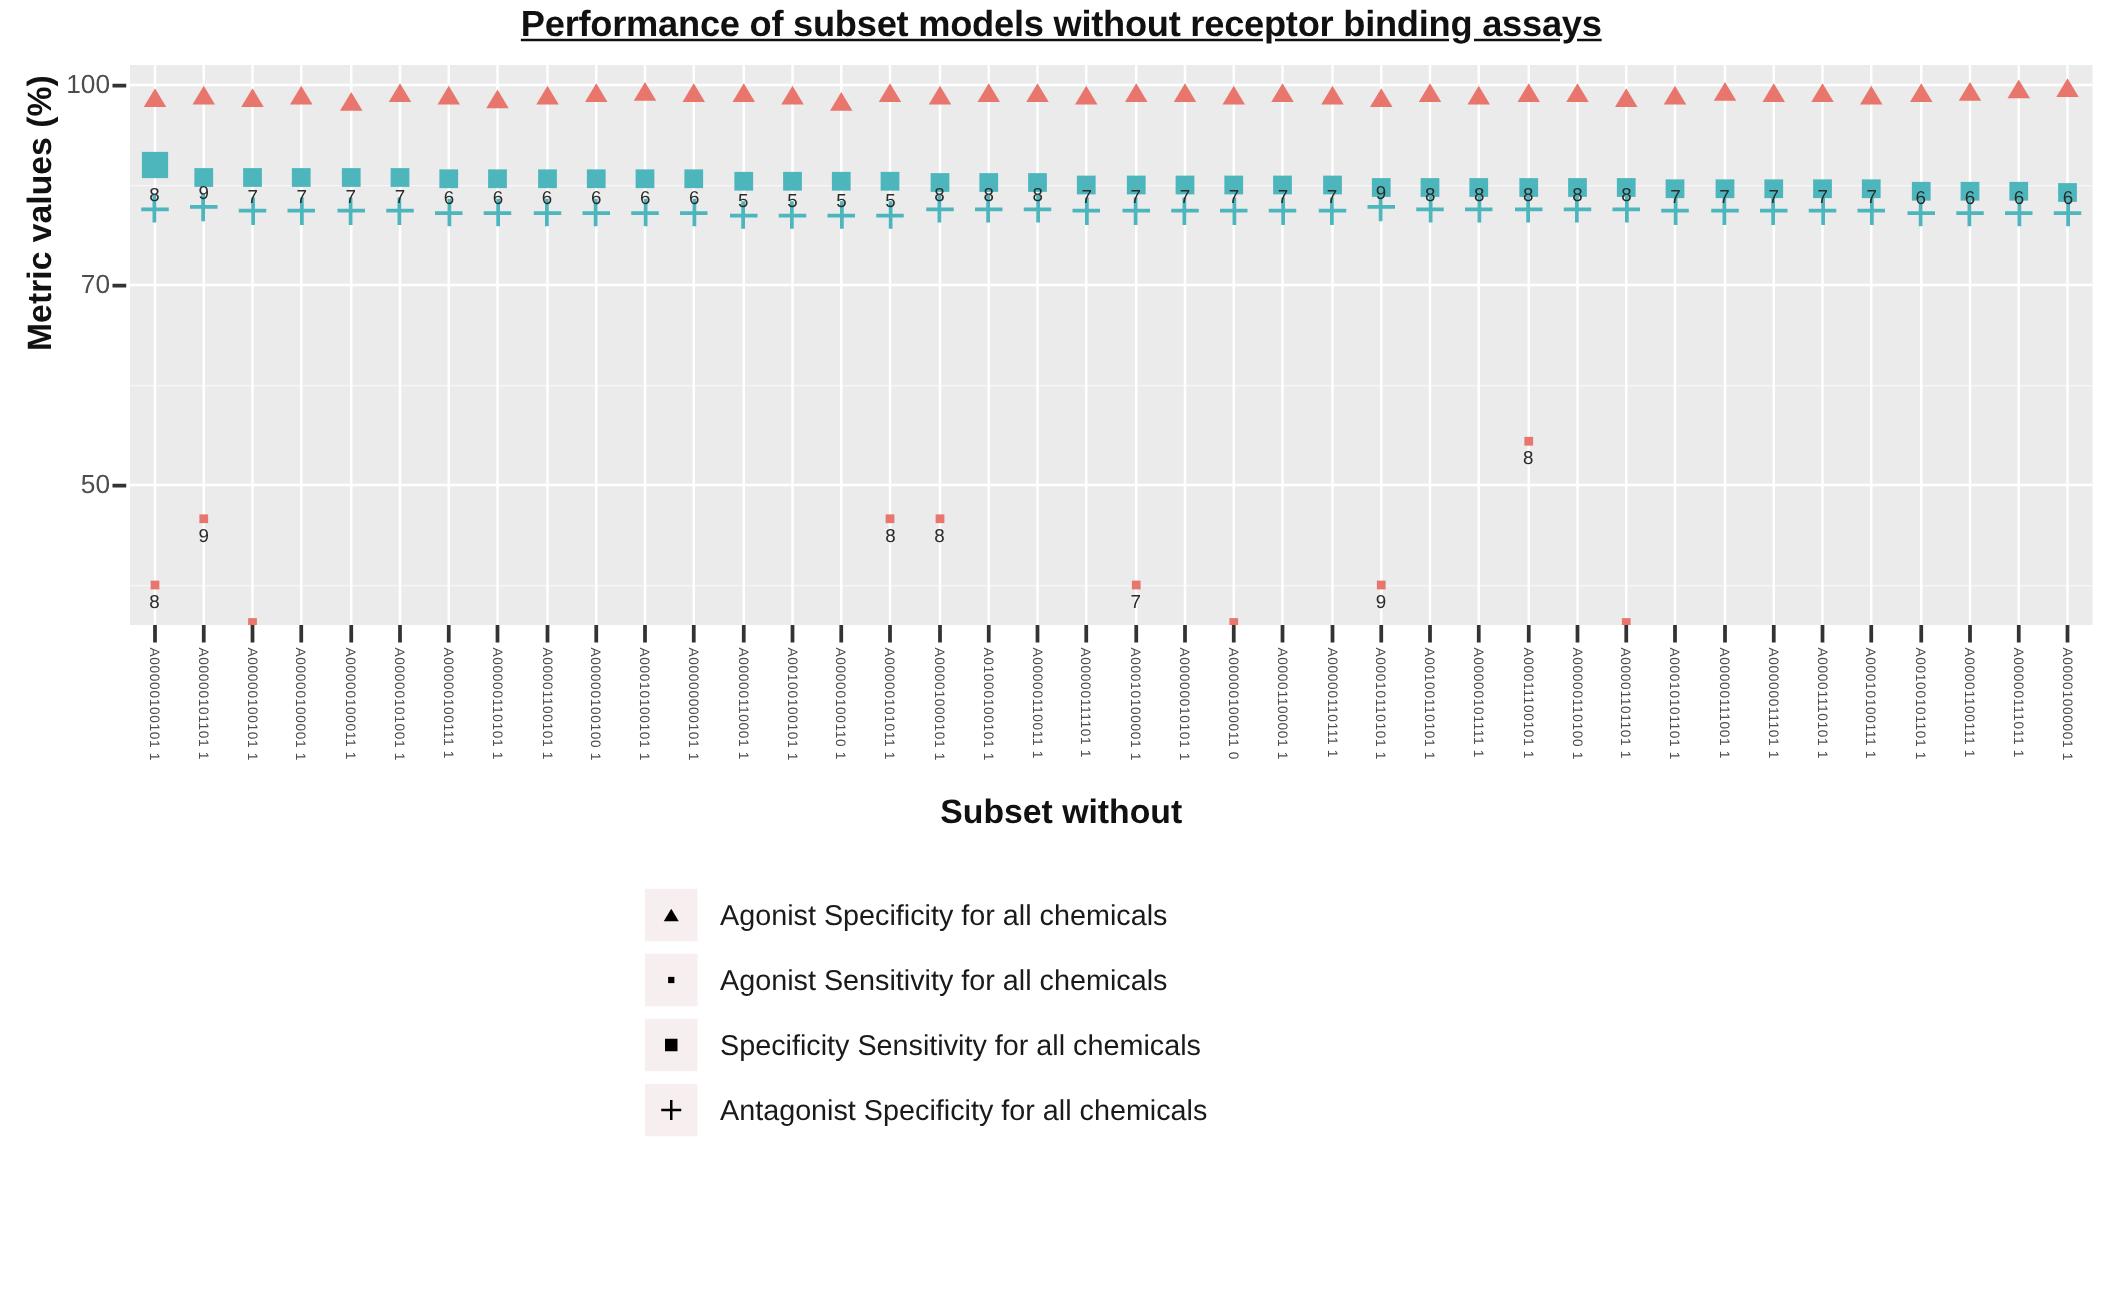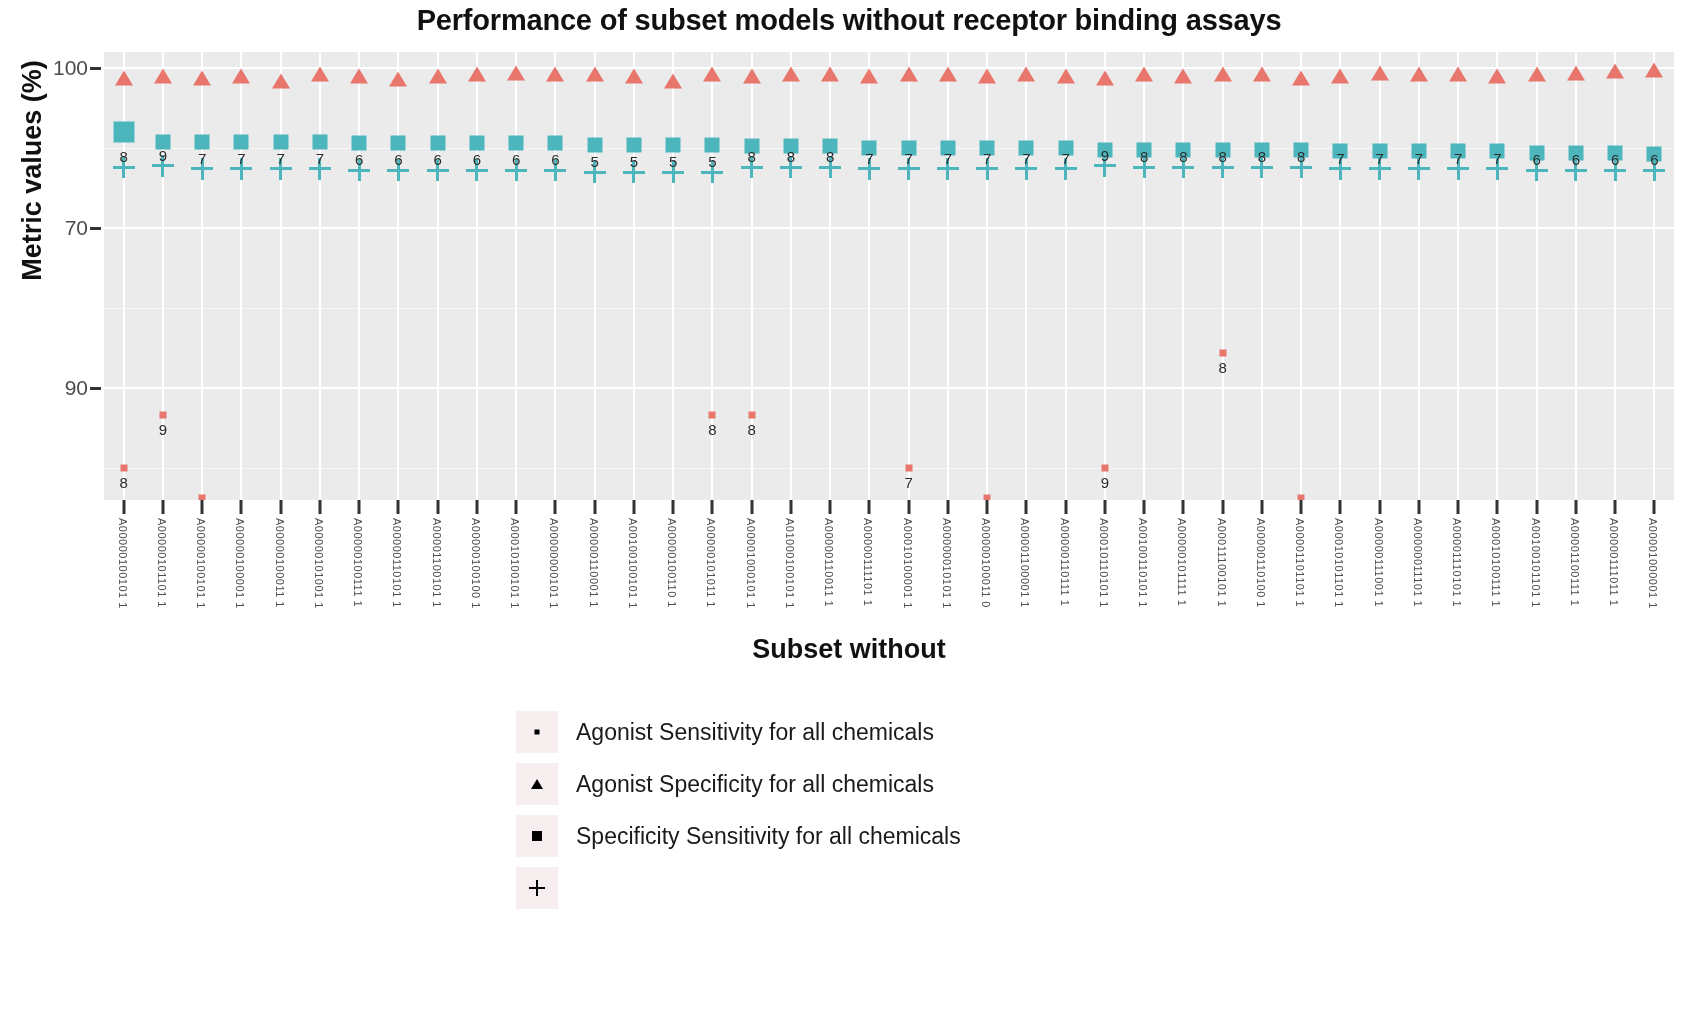--- a/index.html
+++ b/index.html
@@ -21,20 +21,21 @@
     position: absolute;
     left: 0;
     top: 4px;
     width: 1698px;
     text-align: center;
     font-size: 29px;
     font-weight: bold;
     letter-spacing: -0.2px;
     color: #111111;
     font-family: "Liberation Sans", sans-serif;
+    text-decoration: underline;
   }
 
   
   #y-axis-title {
     position: absolute;
     left: -148px;
     top: 155px;
     width: 360px;
     text-align: center;
     transform: rotate(-90deg);
@@ -292,21 +293,21 @@
   }
 </style>
 </head>
 <body>
 
 <div id="chart-title">Performance of subset models without receptor binding assays</div>
 
 <div id="y-axis-title">Metric values (%)</div>
 
 <div id="y-ticks">
-    <div class="y-tick-label" style="top: 377px;">90</div>
+    <div class="y-tick-label" style="top: 377px;">50</div>
     <div class="y-tick-mark" style="top: 387px;"></div>
     <div class="y-tick-label" style="top: 217px;">70</div>
     <div class="y-tick-mark" style="top: 227px;"></div>
     <div class="y-tick-label" style="top: 57px;">100</div>
     <div class="y-tick-mark" style="top: 67px;"></div>
   </div>
 
 <div id="plot-panel">
     <div class="grid-major-h" style="top: 335px;"></div>
     <div class="grid-major-h" style="top: 175px;"></div>
@@ -619,38 +620,39 @@
   </div>
 
 <div id="x-axis-title">Subset without</div>
 
 <div id="legends">
 
   <div class="legend-block" id="legend-metric">
     <div id="legend-metric-rows">
         <div class="legend-row">
           <div class="legend-key">
+            <span class="lk-tri"></span>
+          </div>
+          <div class="legend-label">Agonist Specificity for all chemicals</div>
+        </div>
+        <div class="legend-row">
+          <div class="legend-key">
             <span class="lk-dot"></span>
           </div>
           <div class="legend-label">Agonist Sensitivity for all chemicals</div>
-        </div>
-        <div class="legend-row">
-          <div class="legend-key">
-            <span class="lk-tri"></span>
-          </div>
-          <div class="legend-label">Agonist Specificity for all chemicals</div>
         </div>
         <div class="legend-row">
           <div class="legend-key">
             <span class="lk-sq"></span>
           </div>
           <div class="legend-label">Specificity Sensitivity for all chemicals</div>
         </div>
         <div class="legend-row">
           <div class="legend-key">
             <span class="lk-plus"></span>
           </div>
+          <div class="legend-label">Antagonist Specificity for all chemicals</div>
         </div>
       </div>
   </div>
 
 
 </div>
 
 </body></html>

